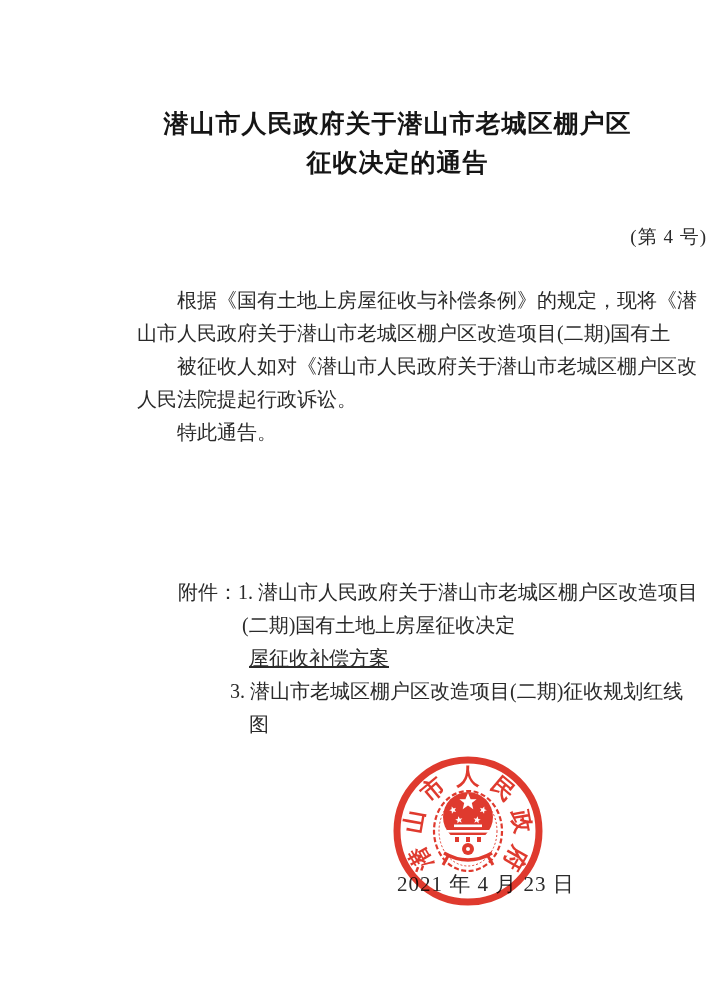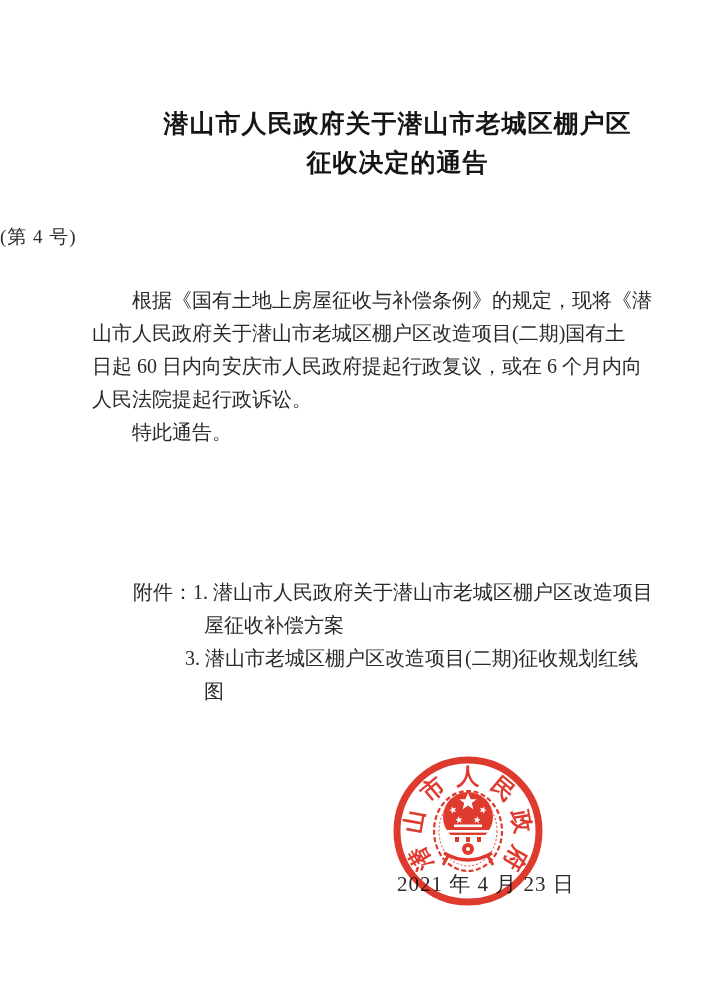--- a/index.html
+++ b/index.html
@@ -6,37 +6,37 @@
   .page{
     position:relative;width:707px;height:1000px;background:#ffffff;
     font-family:"Liberation Serif", serif;color:#242424;overflow:hidden;
   }
   .title-block{
     position:absolute;top:104px;left:0;width:707px;text-align:center;
     font-family:"Liberation Sans", sans-serif;font-weight:700;
     font-size:25px;line-height:39px;color:#151515;letter-spacing:1px;padding-left:44px;
   }
   .doc-number{
-    position:absolute;top:224px;left:0;width:707px;text-align:left;
+    position:absolute;top:224px;left:0;width:707px;text-align:right;
     font-size:19px;color:#2a2a2a;letter-spacing:1px;
   }
   .body-block{
     position:absolute;top:284px;left:92px;width:527px;
     font-size:20px;line-height:33px;color:#2a2a2a;
   }
-  .line{white-space:nowrap;}
+  .line{white-space:nowrap;margin-left:45px;}
   .indent{text-indent:40px;}
   .attachments{
     position:absolute;top:576px;left:133px;width:500px;
     font-size:20px;line-height:33px;color:#2a2a2a;
   }
   .att-0{padding-left:0;}
   .att-1{padding-left:64px;}
   .att-2{padding-left:52px;}
-  .att-3{padding-left:71px;}
+  .att-3{padding-left:71px;text-decoration:underline;}
   .att-4{padding-left:52px;}
   .att-5{padding-left:71px;}
   .date{
     position:absolute;top:870px;left:397px;
     font-size:21px;color:#2b2b2b;letter-spacing:1px;white-space:nowrap;
   }
   .seal-wrap{
     position:absolute;top:751px;left:388px;width:160px;height:160px;
     mix-blend-mode:multiply;opacity:0.93;pointer-events:none;
   }
@@ -52,27 +52,28 @@
   <div class="title-block">
     <div class="title-line">潜山市人民政府关于潜山市老城区棚户区</div>
     <div class="title-line">征收决定的通告</div>
   </div>
 
   <div class="doc-number">(第 4 号)</div>
 
   <div class="body-block">
     <div class="line indent">根据《国有土地上房屋征收与补偿条例》的规定，现将《潜</div>
     <div class="line">山市人民政府关于潜山市老城区棚户区改造项目(二期)国有土</div>
-    <div class="line">日起 60 日内向安庆市人民政府提起行政复议，或在 6 个月内向</div>
+    <div class="line indent">被征收人如对《潜山市人民政府关于潜山市老城区棚户区改</div>
     <div class="line">人民法院提起行政诉讼。</div>
     <div class="line indent">特此通告。</div>
   </div>
 
   <div class="attachments">
     <div class="line att-0">附件：1. 潜山市人民政府关于潜山市老城区棚户区改造项目</div>
+    <div class="line att-1">(二期)国有土地上房屋征收决定</div>
     <div class="line att-3">屋征收补偿方案</div>
     <div class="line att-4">3. 潜山市老城区棚户区改造项目(二期)征收规划红线</div>
     <div class="line att-5">图</div>
   </div>
 
   <div class="date">2021 年 4 月 23 日</div>
 
   <div class="seal-wrap">
     <svg width="160" height="160" viewBox="0 0 160 160">
       <defs>

